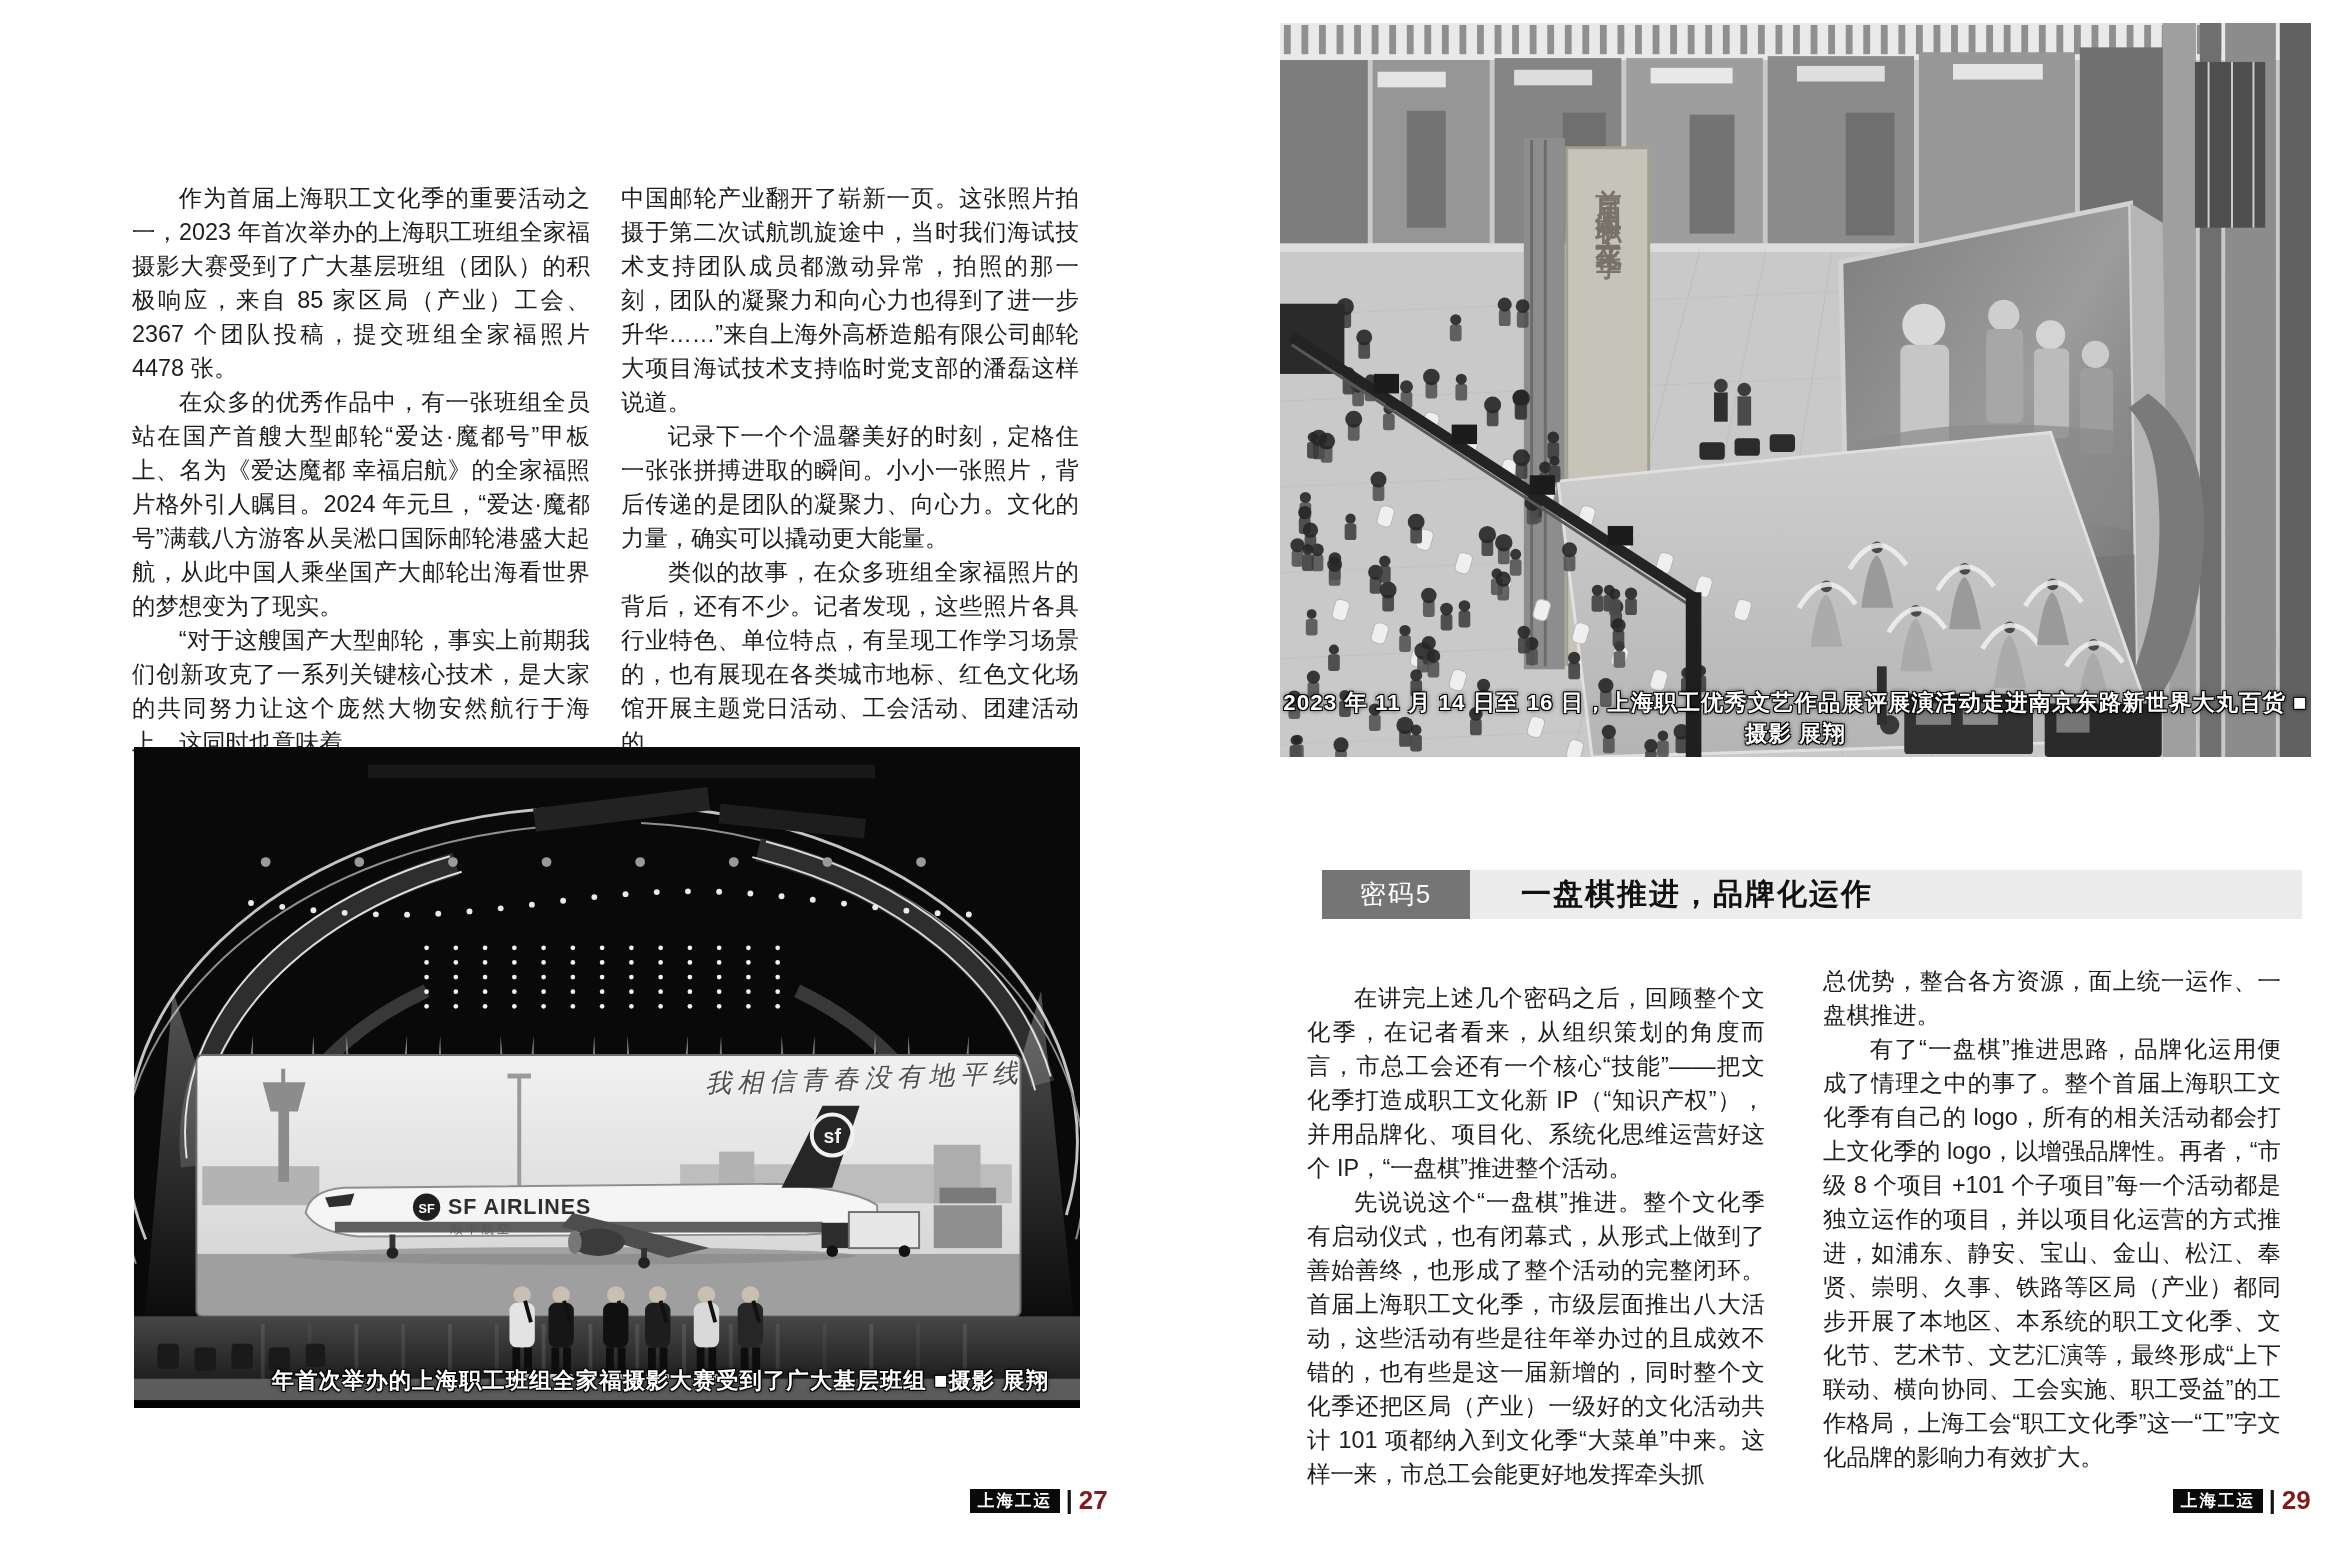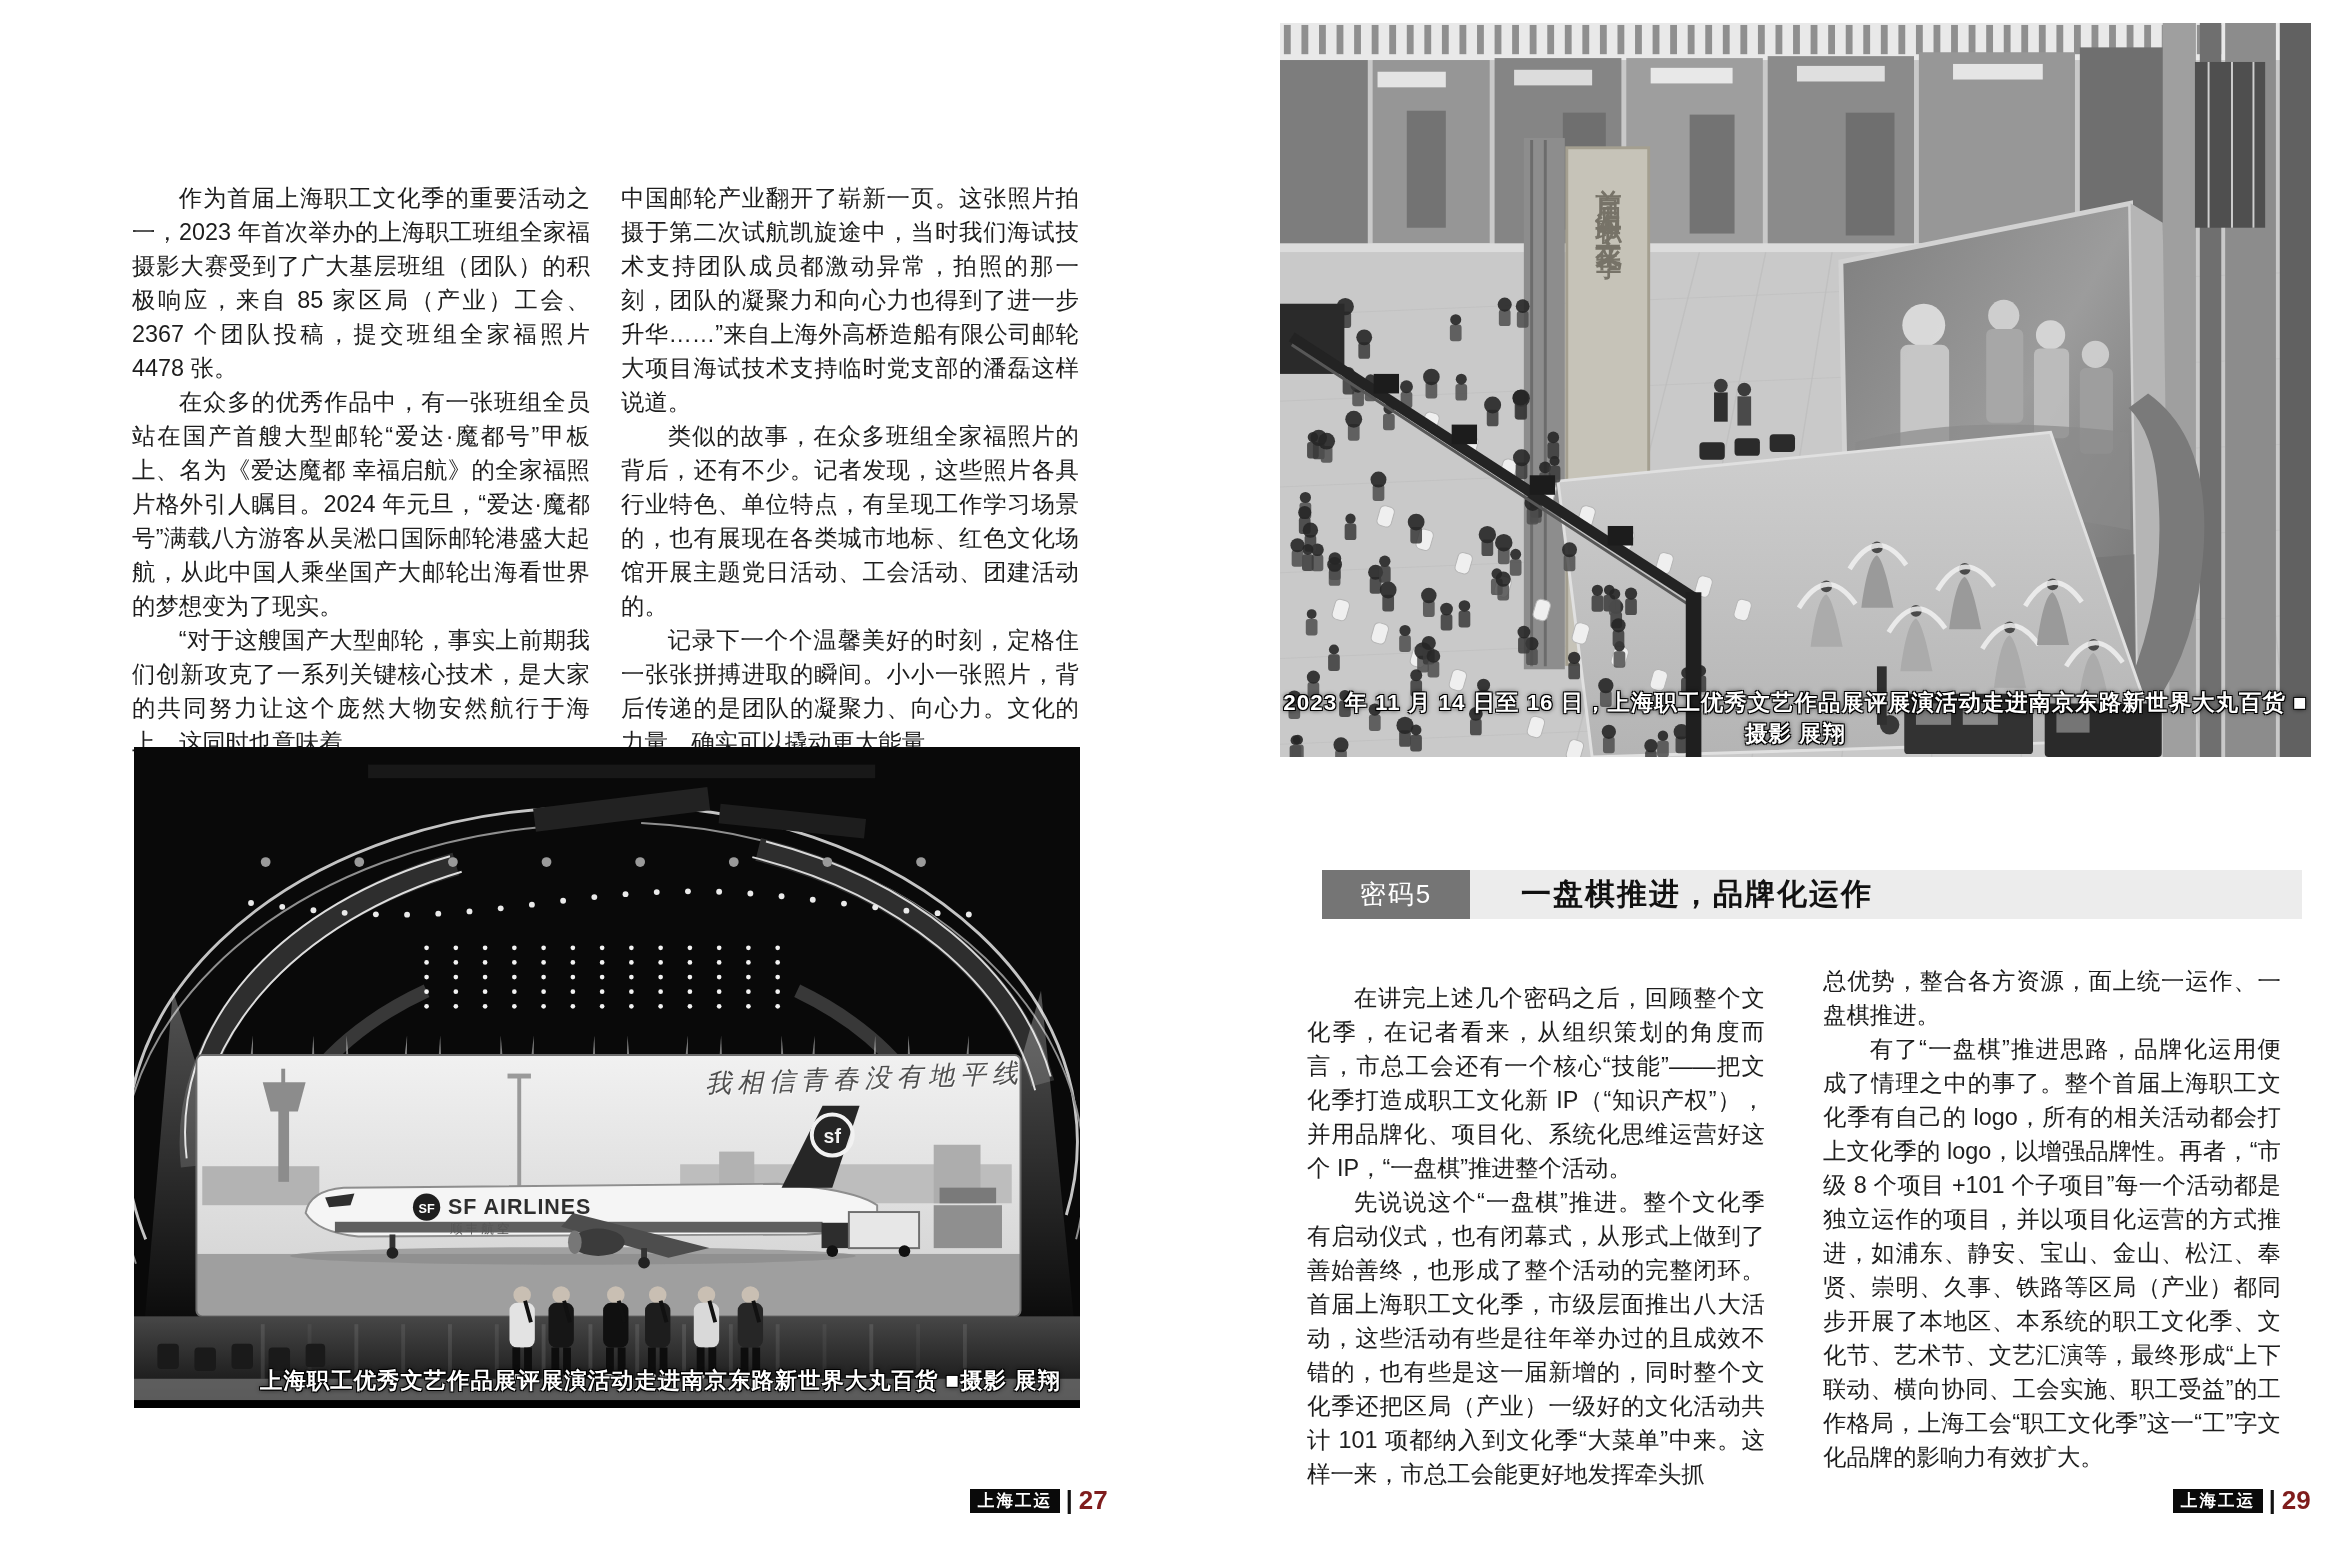--- a/index.html
+++ b/index.html
@@ -53,22 +53,22 @@
 
 <section class="abs" style="left:0;top:0;width:1170px;height:1560px;">
 
   <div class="textcol" style="left:132px;top:181px;">
     <p>作为首届上海职工文化季的重要活动之一，2023 年首次举办的上海职工班组全家福摄影大赛受到了广大基层班组（团队）的积极响应，来自 85 家区局（产业）工会、2367 个团队投稿，提交班组全家福照片 4478 张。</p>
     <p>在众多的优秀作品中，有一张班组全员站在国产首艘大型邮轮“爱达·魔都号”甲板上、名为《爱达魔都 幸福启航》的全家福照片格外引人瞩目。2024 年元旦，“爱达·魔都号”满载八方游客从吴淞口国际邮轮港盛大起航，从此中国人乘坐国产大邮轮出海看世界的梦想变为了现实。</p>
     <p>“对于这艘国产大型邮轮，事实上前期我们创新攻克了一系列关键核心技术，是大家的共同努力让这个庞然大物安然航行于海上，这同时也意味着</p>
   </div>
   <div class="textcol" style="left:621px;top:181px;">
     <p class="noindent">中国邮轮产业翻开了崭新一页。这张照片拍摄于第二次试航凯旋途中，当时我们海试技术支持团队成员都激动异常，拍照的那一刻，团队的凝聚力和向心力也得到了进一步升华……”来自上海外高桥造船有限公司邮轮大项目海试技术支持临时党支部的潘磊这样说道。</p>
+    <p>记录下一个个温馨美好的时刻，定格住一张张拼搏进取的瞬间。小小一张照片，背后传递的是团队的凝聚力、向心力。文化的力量，确实可以撬动更大能量。</p>
     <p>类似的故事，在众多班组全家福照片的背后，还有不少。记者发现，这些照片各具行业特色、单位特点，有呈现工作学习场景的，也有展现在各类城市地标、红色文化场馆开展主题党日活动、工会活动、团建活动的。</p>
-    <p>记录下一个个温馨美好的时刻，定格住一张张拼搏进取的瞬间。小小一张照片，背后传递的是团队的凝聚力、向心力。文化的力量，确实可以撬动更大能量。</p>
   </div>
 
   <figure class="photo" style="left:134px;top:747px;width:946px;height:661px;">
     <svg viewBox="0 0 970 678" preserveAspectRatio="none">
       <defs>
         <linearGradient id="beamG" x1="0" y1="0" x2="0" y2="1">
           <stop offset="0" stop-color="#ffffff" stop-opacity="0.5"></stop>
           <stop offset="1" stop-color="#ffffff" stop-opacity="0"></stop>
         </linearGradient>
         <linearGradient id="screenG" x1="0" y1="0" x2="0" y2="1">
@@ -354,21 +354,21 @@
           <rect x="619" y="570" width="26" height="46" rx="8" fill="#262626"></rect>
           <rect x="622" y="616" width="8" height="28" fill="#0d0d0d"></rect>
           <rect x="634" y="616" width="8" height="28" fill="#0d0d0d"></rect>
           <rect x="620" y="643" width="10" height="5" rx="2" fill="#f0f0f0"></rect>
           <rect x="634" y="643" width="10" height="5" rx="2" fill="#f0f0f0"></rect>
           <line x1="641" y1="590" x2="635" y2="568" stroke="#111" stroke-width="4"></line>
         </g>
     </svg>
 
     <div class="screen-calligraphy">我相信青春没有地平线</div>
-    <figcaption class="photo-caption" style="bottom:11.7px;padding-left:107px;">上海职工优秀文艺作品展评展演活动走进南京东路新世界大丸百货 ■摄影 展翔</figcaption>
+    <figcaption class="photo-caption" style="bottom:11.7px;padding-left:107px;">年首次举办的上海职工班组全家福摄影大赛受到了广大基层班组 ■摄影 展翔</figcaption>
   </figure>
 
   <div class="page-footer" style="left:970px;top:1478px;">
     <span class="footer-logo">上海工运</span>
     <span class="footer-divider">|</span>
     <span class="footer-page">27</span>
   </div>
 </section>
 
 <section class="abs" style="left:1170px;top:0;width:1170px;height:1560px;">

